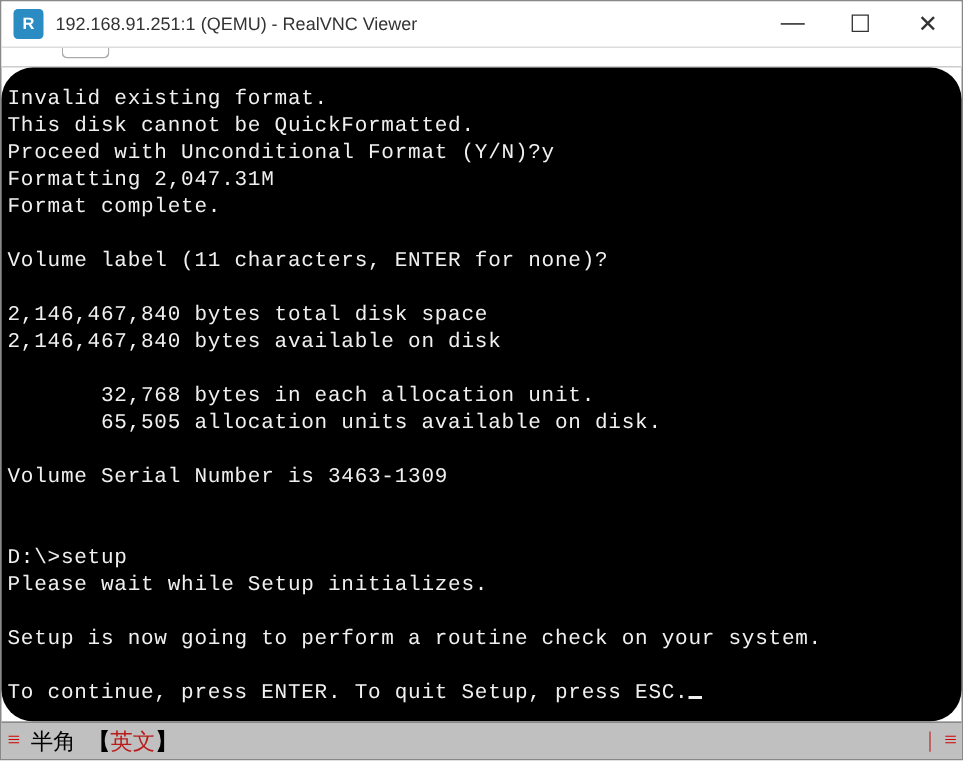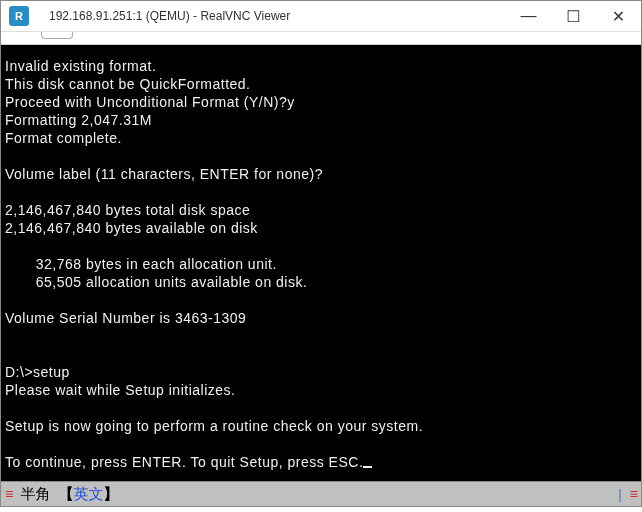--- a/index.html
+++ b/index.html
@@ -1,29 +1,29 @@
 <!DOCTYPE html>
 <html><head>
 <meta charset="utf-8">
 <style>
 body { margin:0; padding:0; font-family:sans-serif; background:#fff; width:642px; }
 .window { width:642px; border:1px solid #888; box-sizing:border-box; }
 .titlebar { height:30px; background:#fff; display:flex; align-items:center; border-bottom:1px solid #ddd; }
 .vnc-icon { width:20px; height:20px; background:#2b8cc4; border-radius:3px; margin:0 8px; display:flex; align-items:center; justify-content:center; color:#fff; font-size:11px; font-weight:bold; }
-.title { flex:1; font-size:12px; color:#333;margin-left:12px; }
+.title { flex:1; font-size:12px; color:#333; }
 .winbtn { width:45px; height:29px; display:flex; align-items:center; justify-content:center; font-family:sans-serif; color:#333; }
 .tabstrip { height:12px; background:#fff; border-bottom:1px solid #ccc; display:flex; align-items:flex-start; }
 .tab { width:30px; height:6px; border:1px solid #aaa; border-top:none; border-radius:0 0 4px 4px; margin-left:40px; }
-.terminal { background:#000; color:#f0f0f0; font-family:Liberation Sans, sans-serif; font-size:14px; line-height:18px; padding:12px 4px 4px 4px; white-space:pre; min-height:420px; letter-spacing:0.5px; }
+.terminal { background:#000; color:#f0f0f0; font-family:Liberation Mono, monospace; font-size:14px; line-height:18px; padding:12px 4px 4px 4px; white-space:pre; min-height:420px; letter-spacing:0.5px;border-radius:21px; }
 .cursor { display:inline-block; width:9px; height:2px; background:#f0f0f0; vertical-align:baseline; margin-bottom:-1px; }
 .statusbar { background:#c0c0c0; height:24px; display:flex; align-items:center; font-size:15px; font-family:"SimSun","MS Song",serif; border-top:1px solid #888; }
 .statusbar .seg { padding:0 4px; }
 .statusbar .bracket { color:#000; font-weight:bold; }
 .statusbar .red { color:#d00000; font-weight:bold; }
-.statusbar .blue { color:#1d4ed8; }
+.statusbar .blue { color:#b91c1c; }
 .statusbar .dblline { color:#d00000; letter-spacing:-1px; }
 </style>
 </head>
 <body>
 
 <div class="window">
   <div class="titlebar">
     <div class="vnc-icon">
         <span>R</span>
       </div>

